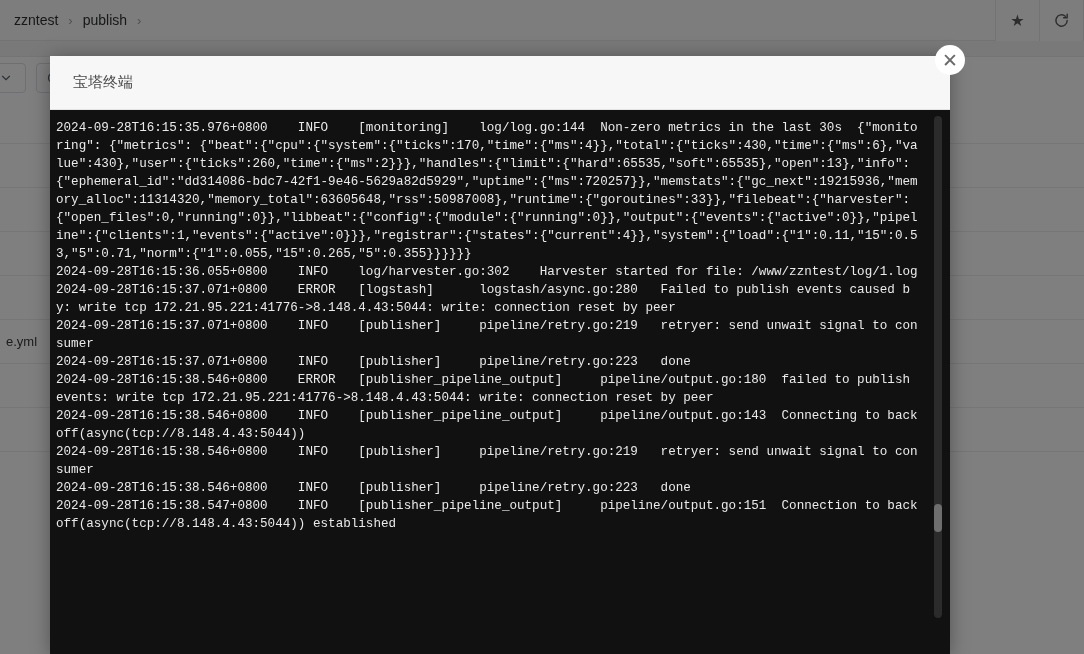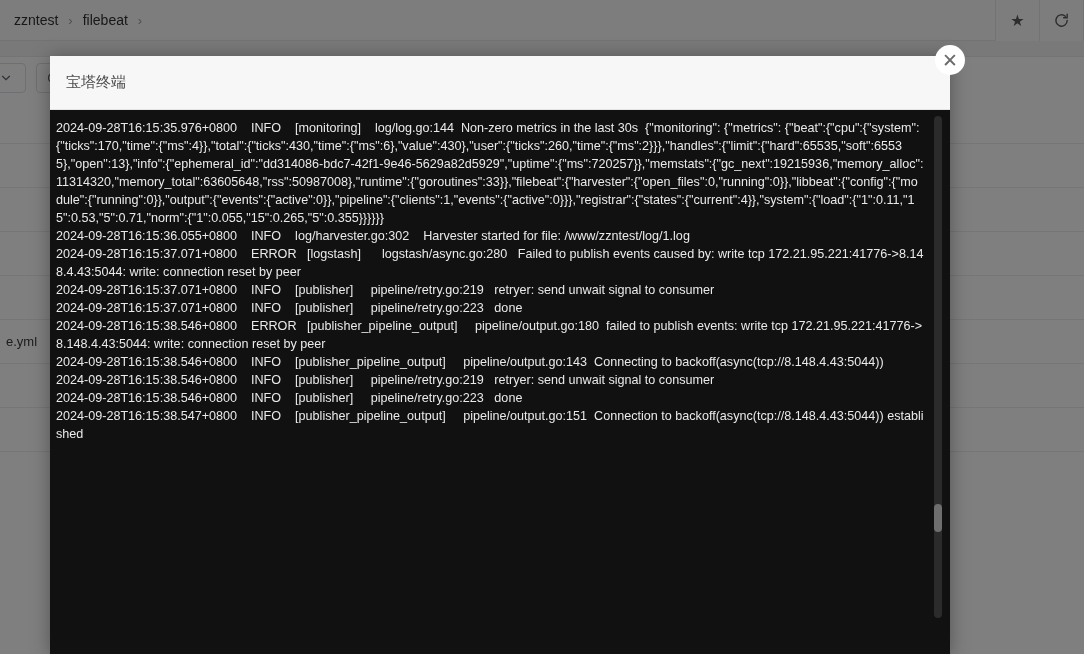--- a/index.html
+++ b/index.html
@@ -81,33 +81,33 @@
     background: #111111;
     box-shadow: 0 2px 18px rgba(0,0,0,0.35);
     display: flex; flex-direction: column;
     overflow: hidden;
   }
   .modal-header {
     height: 54px; flex: 0 0 54px;
     background: #f7f7f7;
     border-bottom: 1px solid #e4e4e4;
     display: flex; align-items: center;
-    padding-left: 16px;
+    padding-left: 23px;
   }
   .modal-title { font-size: 15px; color: #4b4b4b; }
 
   .terminal {
     position: relative;
     flex: 1 1 auto;
     background: #111111;
     overflow: hidden;
     padding: 9px 0 0 6px;
   }
   .term-text {
-    font-family: Liberation Sans, sans-serif;
+    font-family: Liberation Mono, monospace;
     font-size: 12.6px;
     line-height: 18px;
     color: #eaeaea;
     white-space: pre-wrap;
     word-break: break-all;
     margin: 0;
     width: 868px;
     letter-spacing: 0px;
   }
 
@@ -134,21 +134,21 @@
 <body>
 
 <div id="app">
 
   <div class="page">
 
     <div class="topbar">
       <div class="breadcrumb">
         <span class="crumb">zzntest</span>
         <span class="crumb-sep">›</span>
-        <span class="crumb">filebeat</span>
+        <span class="crumb">publish</span>
         <span class="crumb-sep">›</span>
       </div>
       <div class="bc-spacer"></div>
       <div class="icon-btn">
         <span>★</span>
       </div>
       <div class="icon-btn">
         <svg width="17" height="17" viewBox="0 0 24 24" fill="none" stroke="currentColor" stroke-width="2" stroke-linecap="round">
           <path d="M20 12a8 8 0 1 1-2.6-5.9"></path>
           <polyline points="20,3 20,8 15,8"></polyline>

